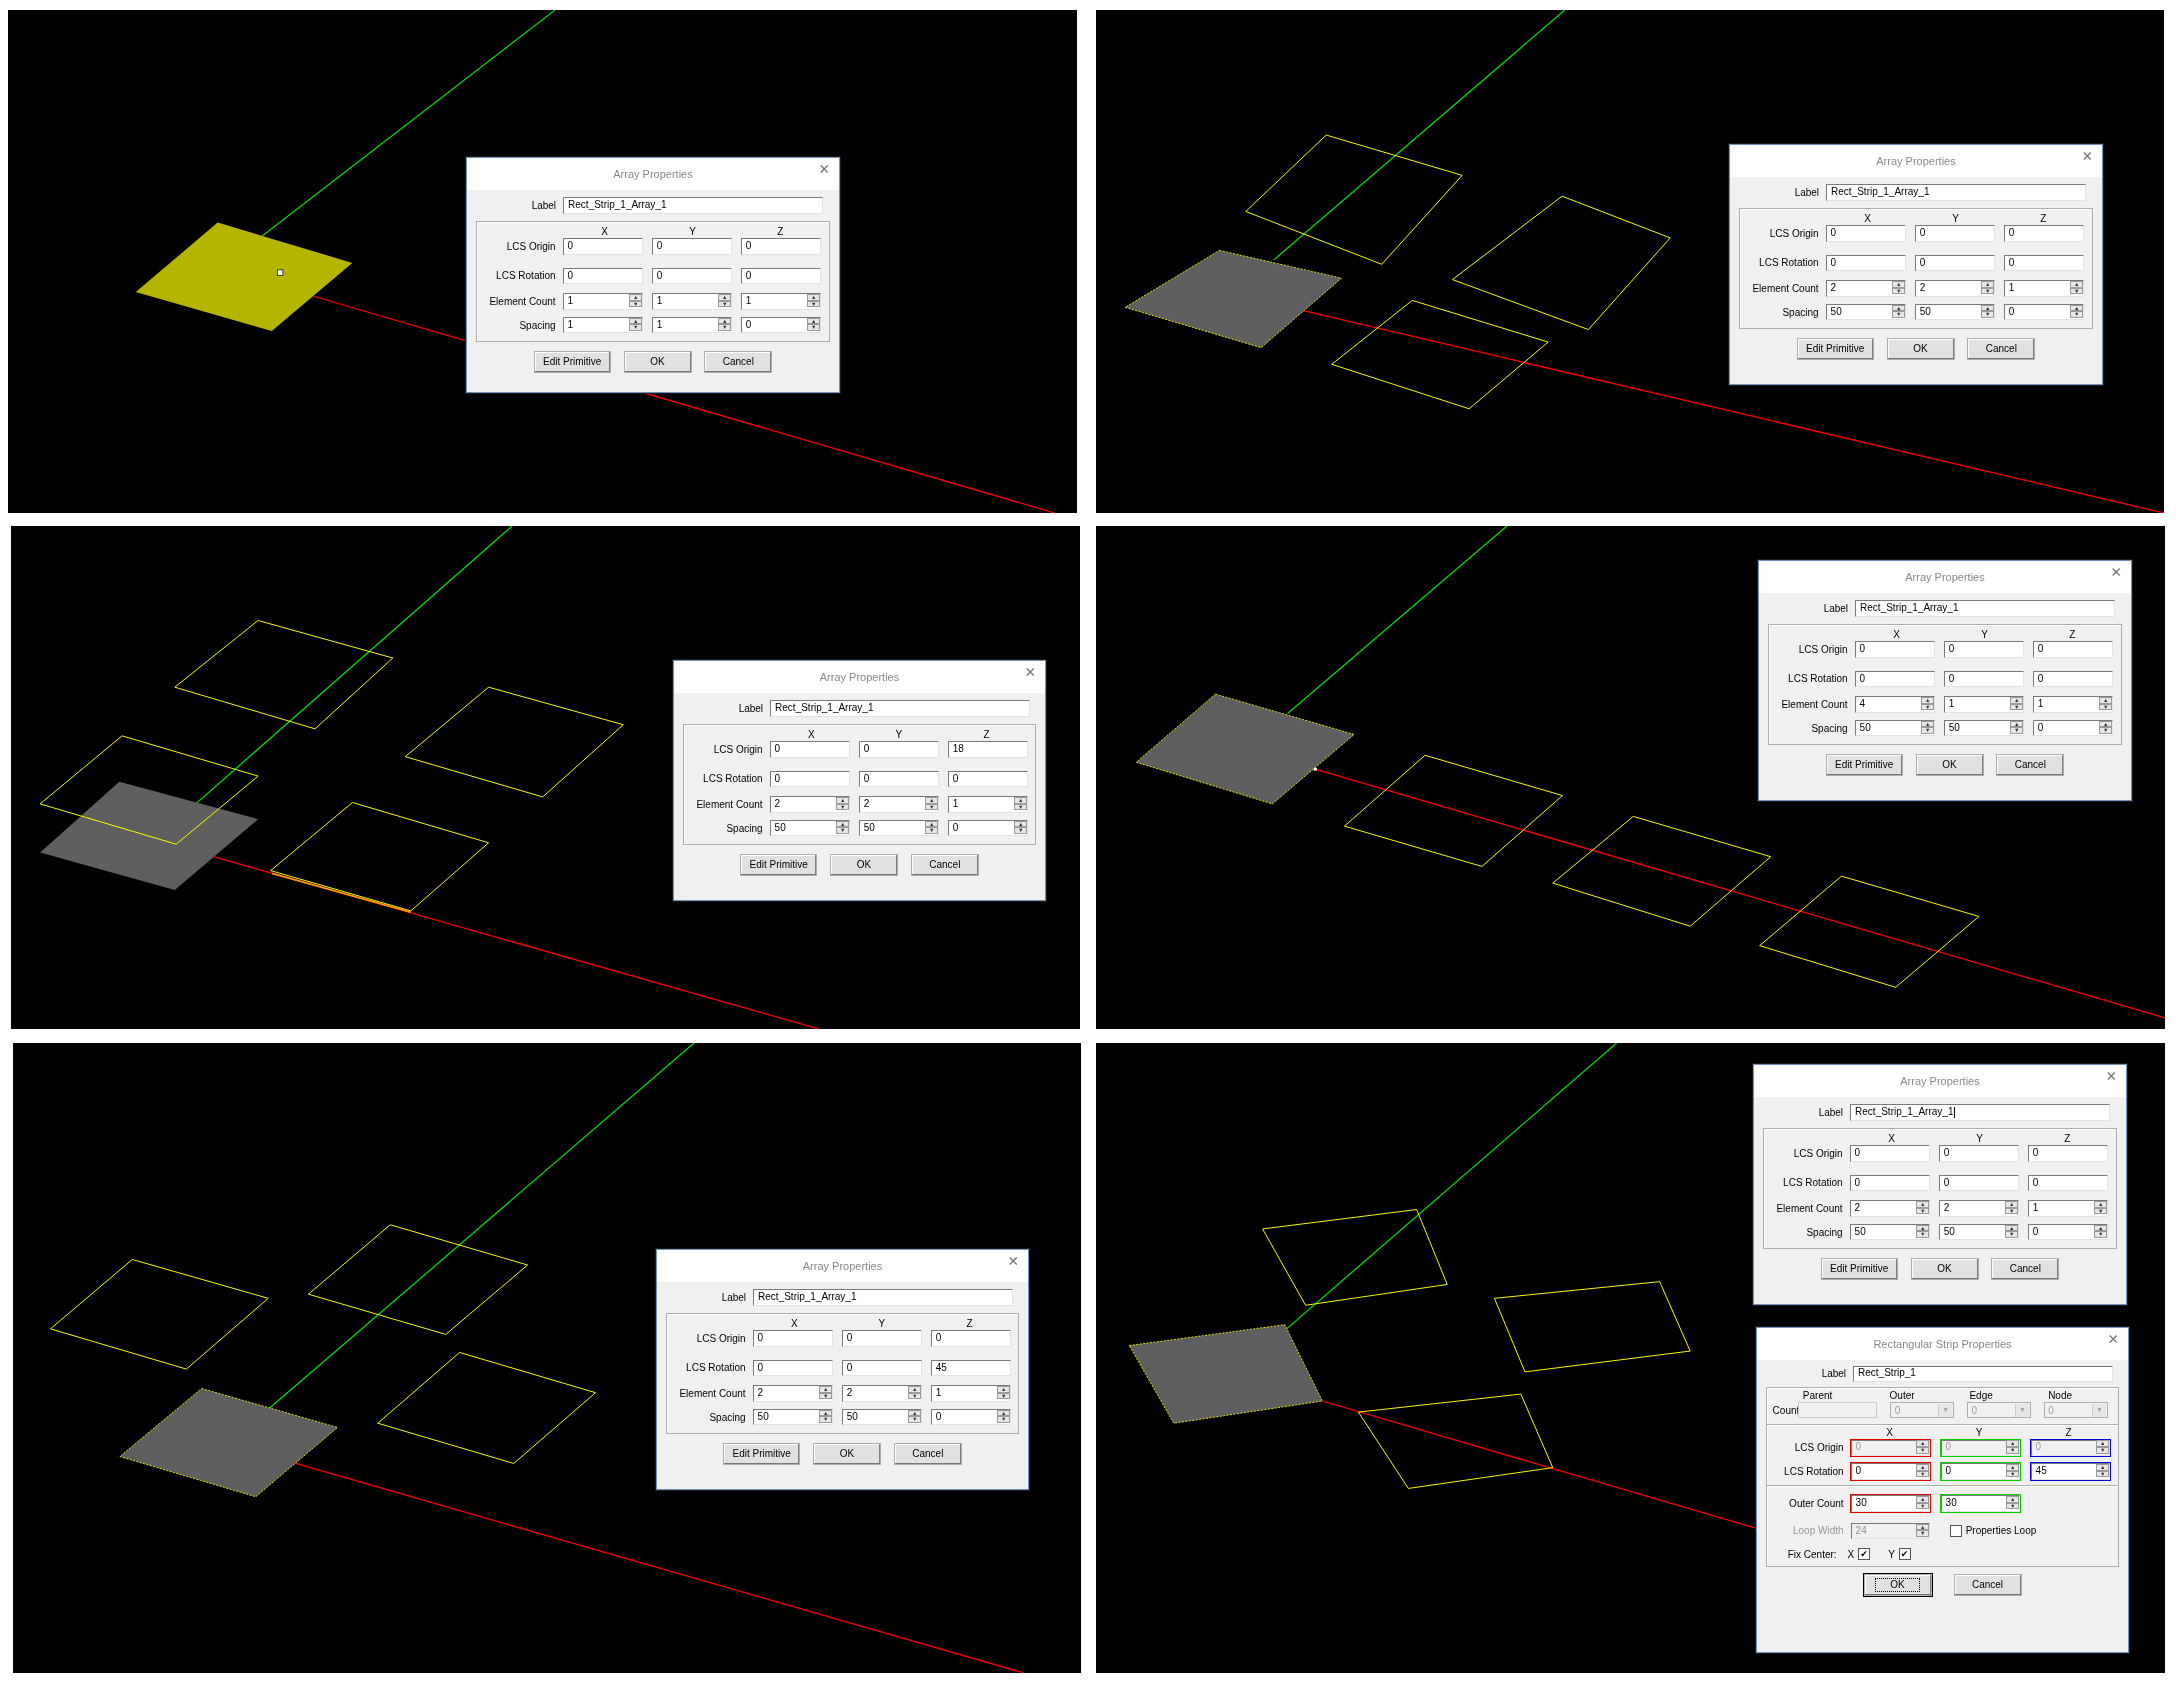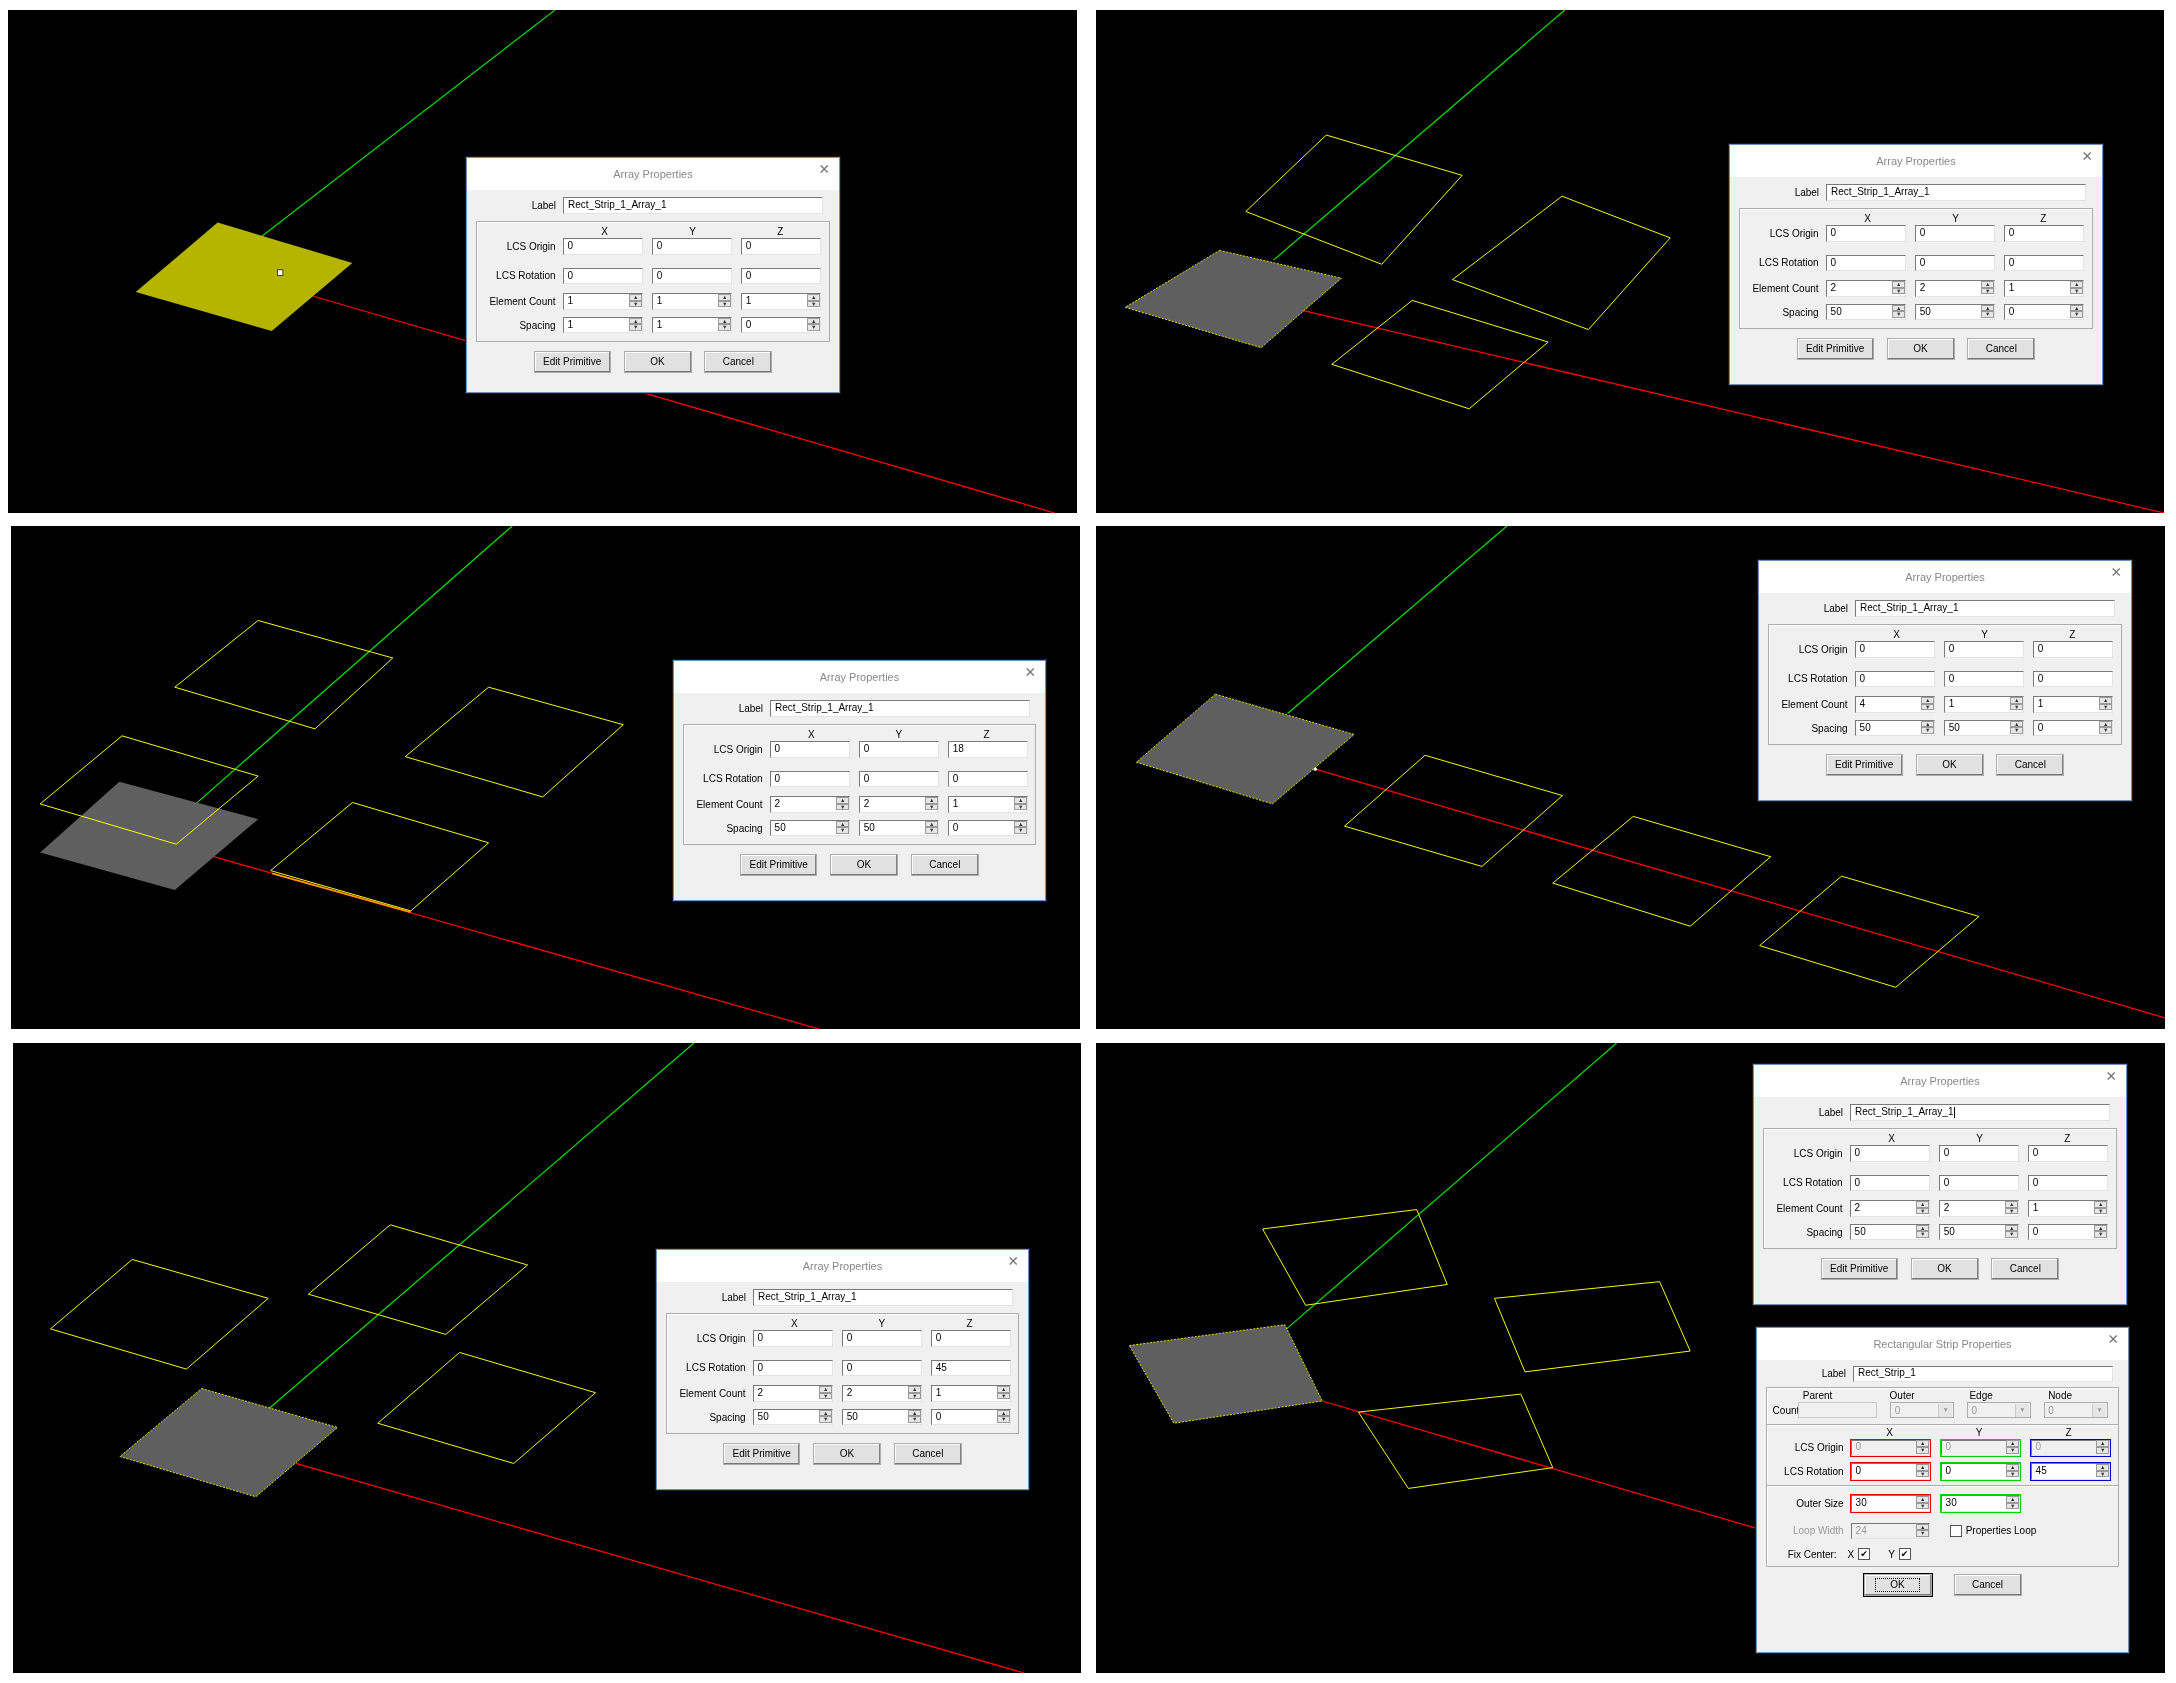--- a/index.html
+++ b/index.html
@@ -701,21 +701,21 @@
             <div class="tf" style="width:79px">45</div>
             <div class="arrows">
               <span>▲</span>
               <span>▼</span>
             </div>
           </div>
         </div>
     </div>
     <div class="group" style="margin-top:0;border-top:none;padding:9.1px 5.5px 5.5px 5.5px">
       <div class="row" style="margin-bottom:11px">
-          <div class="lbl" style="width:71px">Outer Size</div>
+          <div class="lbl" style="width:71px">Outer Count</div>
         <div class="spin red" style="margin-right:11px">
             <div class="tf" style="width:79px">30</div>
             <div class="arrows">
               <span>▲</span>
               <span>▼</span>
             </div>
           </div>
         <div class="spin grn">
             <div class="tf" style="width:79px">30</div>
             <div class="arrows">

